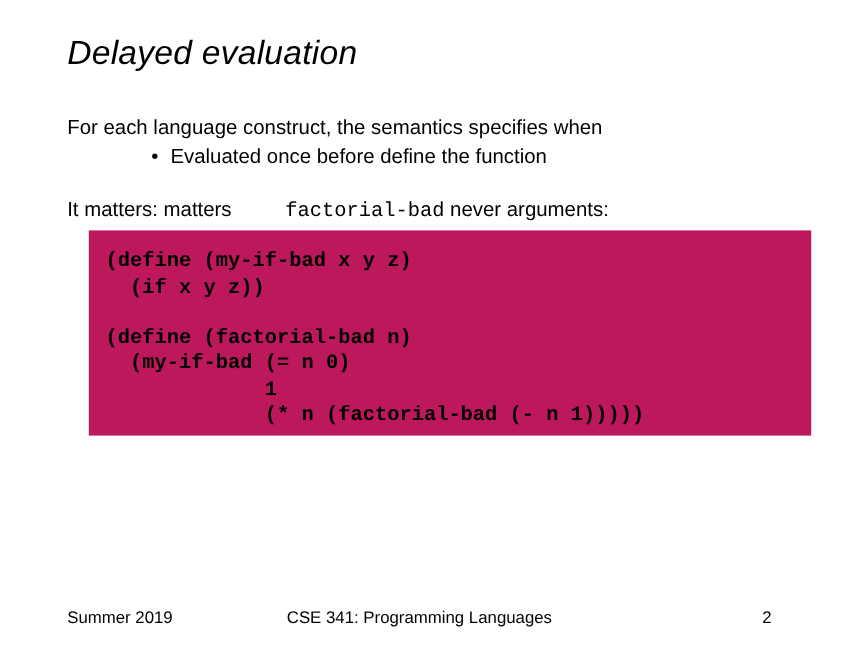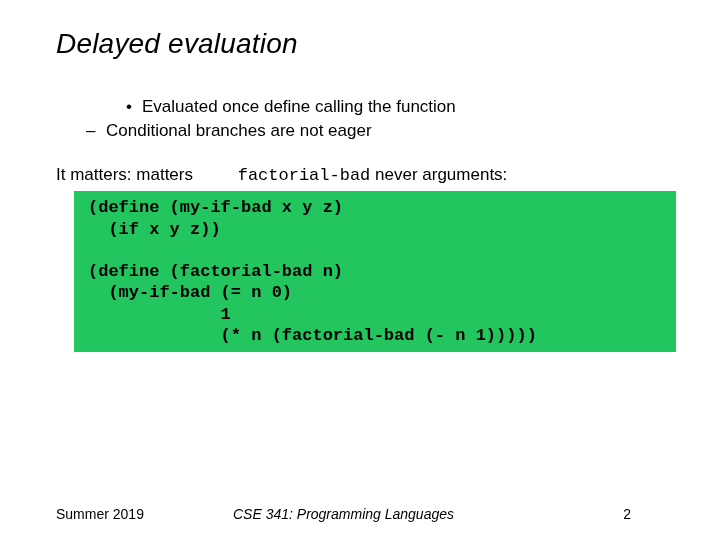--- a/index.html
+++ b/index.html
@@ -52,63 +52,62 @@
     position: absolute;
     left: 0;
     top: 0;
   }
   .em { font-style: italic; }
   .mono { font-family: "Courier New", Courier, monospace; margin-left: 40px; }
   .matters {
     margin-top: 22px;
   }
   .codebox {
-    background: #22c55e;
+    background: #be185d;
     font-family: "Courier New", Courier, monospace;
     font-size: 17px;
     line-height: 1.25;
     white-space: pre;
-    padding: 6px 10px 6px 14px;
+    padding: 16px 10px 6px 14px;
     margin: 4px 0 0 18px;
     width: 602px;
     box-sizing: border-box;
     font-weight: bold;
   }
   .footer {
     position: absolute;
     bottom: 18px;
     left: 56px;
-    right: 56px;
+    right: 44px;
     font-size: 14px;
     display: flex;
     justify-content: space-between;
     align-items: baseline;
   }
   .footer .center {
     position: absolute;
     left: 0;
     right: 0;
     text-align: center;
-    font-style: italic;
   }
   .footer .right {
     margin-left: auto;
   }
 </style>
 </head>
 <body>
 
 <div class="slide">
 
   <h1 class="title">Delayed evaluation</h1>
 
   <div class="body">
+    <div class="para">For each language construct, the semantics specifies when</div>
 
-    <div class="para indent2">Evaluated once define calling the function</div>
-    <div class="para indent1">Conditional branches are not eager</div>
+    <div class="para indent2">Evaluated once before define the function</div>
 
     <div class="para matters">
       <span>It matters: matters </span><span class="mono">factorial-bad</span><span> never arguments:</span>
     </div>
 
     <div class="codebox">(define (my-if-bad x y z)
   (if x y z))
 
 (define (factorial-bad n)
   (my-if-bad (= n 0)

